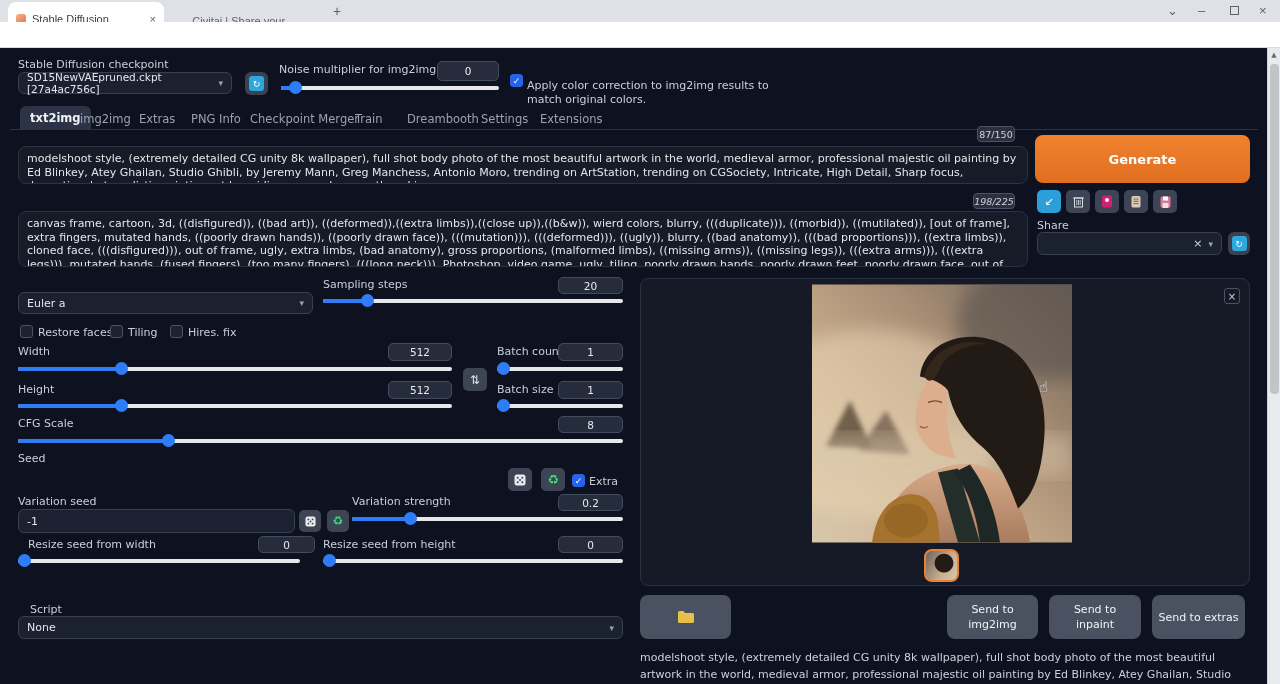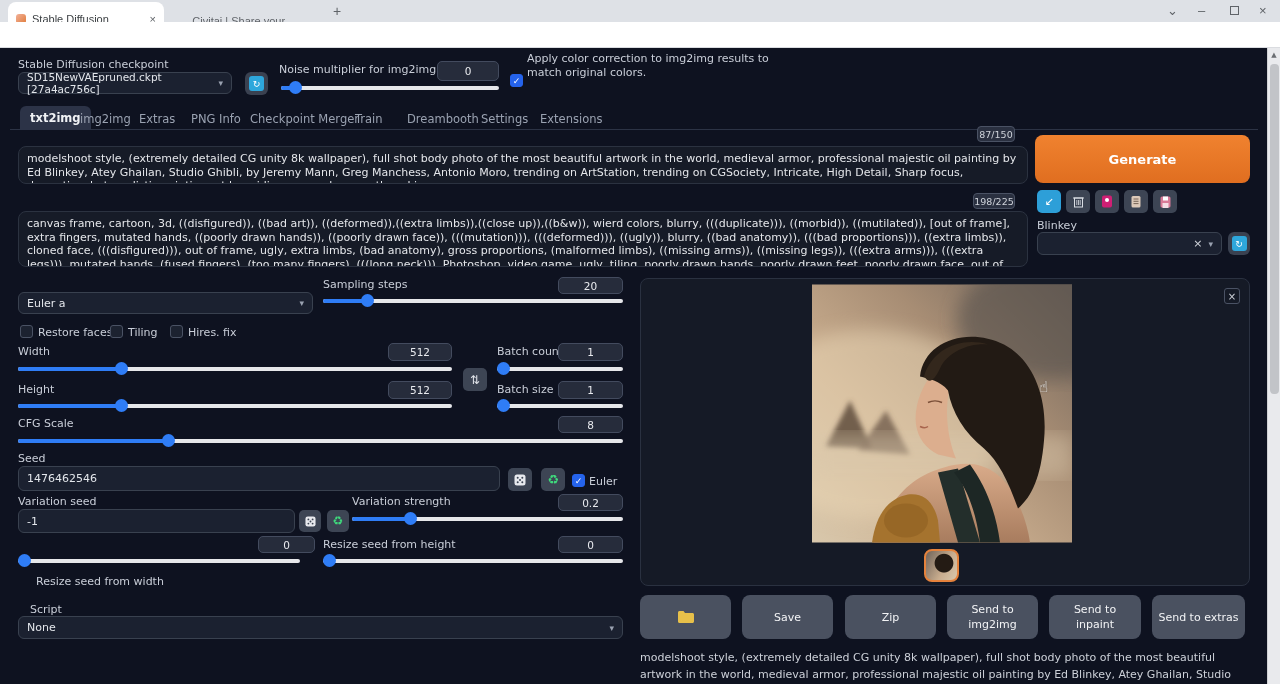--- a/index.html
+++ b/index.html
@@ -95,37 +95,37 @@
   <div class="abs lbl" style="left:279px;top:63px;">Noise multiplier for img2img</div>
   <div class="abs numbox" style="left:437px;top:61px;width:62px;height:20px;">0</div>
   <div class="abs" style="left:281px;top:82px;width:218px;height:12px;">
     <div class="track"></div>
     <div class="fill" style="width:6%;"></div>
     <div class="handle" style="left:8px;"></div>
   </div>
   <div class="abs cb on" style="left:510px;top:74px;">
       <span>✓</span>
     </div>
-  <div class="abs lbl" style="left:527px;top:52px;width:262px;line-height:14px;">Apply color correction to img2img results to match original colors.</div>
+  <div class="abs lbl" style="left:527px;top:79px;width:262px;line-height:14px;">Apply color correction to img2img results to match original colors.</div>
 
   <div class="abs" style="left:10px;top:129px;width:1248px;height:1px;background:#2c3345;"></div>
   <div class="abs" style="left:20px;top:106px;height:24px;padding:5px 10px;background:#2c3347;border-radius:6px 6px 0 0;font-size:11.5px;font-weight:bold;color:#f0f2f5;">txt2img</div>
   <div class="abs navtab" style="left:80px;top:112px;">img2img</div>
   <div class="abs navtab" style="left:139px;top:112px;">Extras</div>
   <div class="abs navtab" style="left:191px;top:112px;">PNG Info</div>
   <div class="abs navtab" style="left:250px;top:112px;">Checkpoint Merger</div>
   <div class="abs navtab" style="left:355px;top:112px;">Train</div>
   <div class="abs navtab" style="left:407px;top:112px;">Dreambooth</div>
   <div class="abs navtab" style="left:481px;top:112px;">Settings</div>
   <div class="abs navtab" style="left:540px;top:112px;">Extensions</div>
 
   <div class="abs counter" style="left:977px;top:126px;width:38px;height:16px;">87/150</div>
   <div class="abs textarea" style="left:18px;top:146px;width:1010px;height:38px;">modelshoot style, (extremely detailed CG unity 8k wallpaper), full shot body photo of the most beautiful artwork in the world, medieval armor, professional majestic oil painting by Ed Blinkey, Atey Ghailan, Studio Ghibli, by Jeremy Mann, Greg Manchess, Antonio Moro, trending on ArtStation, trending on CGSociety, Intricate, High Detail, Sharp focus, dramatic, photorealistic painting art by midjourney and greg rutkowski</div>
 
-  <div class="abs counter" style="left:973px;top:193px;width:42px;height:16px;">198/225</div>
+  <div class="abs counter" style="left:973px;top:193px;width:42px;height:16px;font-style:italic;">198/225</div>
   <div class="abs textarea" style="left:18px;top:211px;width:1010px;height:56px;">canvas frame, cartoon, 3d, ((disfigured)), ((bad art)), ((deformed)),((extra limbs)),((close up)),((b&amp;w)), wierd colors, blurry, (((duplicate))), ((morbid)), ((mutilated)), [out of frame], extra fingers, mutated hands, ((poorly drawn hands)), ((poorly drawn face)), (((mutation))), (((deformed))), ((ugly)), blurry, ((bad anatomy)), (((bad proportions))), ((extra limbs)), cloned face, (((disfigured))), out of frame, ugly, extra limbs, (bad anatomy), gross proportions, (malformed limbs), ((missing arms)), ((missing legs)), (((extra arms))), (((extra legs))), mutated hands, (fused fingers), (too many fingers), (((long neck))), Photoshop, video game, ugly, tiling, poorly drawn hands, poorly drawn feet, poorly drawn face, out of frame, mutation, mutated, extra limbs, extra legs, extra arms, disfigured, deformed, cross-eye, body out of frame, blurry, bad art, bad anatomy, 3d render</div>
 
   <div class="abs" style="left:1035px;top:135px;width:215px;height:48px;background:linear-gradient(180deg,#f0822f,#e06e20);border-radius:8px;display:flex;align-items:center;justify-content:center;color:#fff;font-weight:bold;font-size:13px;">Generate</div>
 
   <div class="abs iconbtn" style="left:1037px;top:190px;background:#2d9fd8;color:#fff;font-size:11px;">
       <span>↙</span>
     </div>
   <div class="abs iconbtn" style="left:1066px;top:190px;">
     <svg width="11" height="13" viewBox="0 0 11 13">
         <rect x="1.5" y="3" width="8" height="9" fill="none" stroke="#d9dde3" stroke-width="1"></rect>
@@ -150,21 +150,21 @@
       </svg>
   </div>
   <div class="abs iconbtn" style="left:1153px;top:190px;">
     <svg width="11" height="12" viewBox="0 0 11 12">
         <rect x="0.5" y="0.5" width="10" height="11" rx="1.5" fill="#d87a97"></rect>
         <rect x="3" y="0.5" width="5" height="4" fill="#fff"></rect>
         <rect x="2.5" y="7" width="6" height="5" fill="#f4dce4"></rect>
       </svg>
   </div>
 
-  <div class="abs lbl" style="left:1037px;top:219px;">Blinkey</div>
+  <div class="abs lbl" style="left:1037px;top:219px;">Share</div>
   <div class="abs box" style="left:1037px;top:232px;width:185px;height:23px;">
     <span class="chev" style="color:#cfd3da;font-size:11px;">×</span>
     <span class="chev" style="margin-left:6px;">▾</span>
   </div>
   <div class="abs minirefresh" style="left:1228px;top:232px;width:22px;height:23px;">
     <span class="sq">↻</span>
   </div>
 
   <div class="abs lbl" style="left:18px;top:295px;text-align:right;">Sampling method</div>
   <div class="abs box" style="left:18px;top:292px;width:295px;height:22px;">
@@ -219,38 +219,37 @@
 
   <div class="abs lbl" style="left:18px;top:417px;">CFG Scale</div>
   <div class="abs numbox" style="left:558px;top:416px;width:65px;height:17px;">8</div>
   <div class="abs" style="left:18px;top:435px;width:605px;height:12px;">
     <div class="track"></div>
     <div class="fill" style="width:24.5%;"></div>
     <div class="handle" style="left:144px;"></div>
   </div>
 
   <div class="abs lbl" style="left:18px;top:452px;">Seed</div>
-  <div class="abs box" style="left:18px;top:466px;width:482px;height:25px;">1476462546</div>
   <div class="abs iconbtn" style="left:508px;top:468px;">
     <svg width="12" height="12" viewBox="0 0 12 12">
         <rect x="0.5" y="0.5" width="11" height="11" rx="2.5" fill="#e8eaee"></rect>
         <circle cx="3.7" cy="3.7" r="1" fill="#3d4554"></circle>
         <circle cx="8.3" cy="3.7" r="1" fill="#3d4554"></circle>
         <circle cx="6" cy="6" r="1" fill="#3d4554"></circle>
         <circle cx="3.7" cy="8.3" r="1" fill="#3d4554"></circle>
         <circle cx="8.3" cy="8.3" r="1" fill="#3d4554"></circle>
       </svg>
   </div>
   <div class="abs iconbtn" style="left:541px;top:468px;color:#3fd97c;font-size:13px;">
       <span>♻</span>
     </div>
   <div class="abs cb on" style="left:572px;top:474px;">
       <span>✓</span>
     </div>
-  <div class="abs lbl" style="left:589px;top:475px;">Euler</div>
+  <div class="abs lbl" style="left:589px;top:475px;">Extra</div>
 
   <div class="abs lbl" style="left:18px;top:495px;">Variation seed</div>
   <div class="abs box" style="left:18px;top:509px;width:277px;height:24px;">-1</div>
   <div class="abs iconbtn" style="left:299px;top:510px;width:22px;height:22px;">
     <svg width="11" height="11" viewBox="0 0 12 12">
         <rect x="0.5" y="0.5" width="11" height="11" rx="2.5" fill="#e8eaee"></rect>
         <circle cx="3.7" cy="3.7" r="1" fill="#3d4554"></circle>
         <circle cx="8.3" cy="3.7" r="1" fill="#3d4554"></circle>
         <circle cx="6" cy="6" r="1" fill="#3d4554"></circle>
         <circle cx="3.7" cy="8.3" r="1" fill="#3d4554"></circle>
@@ -261,21 +260,21 @@
       <span>♻</span>
     </div>
   <div class="abs lbl" style="left:352px;top:495px;">Variation strength</div>
   <div class="abs numbox" style="left:558px;top:494px;width:65px;height:17px;">0.2</div>
   <div class="abs" style="left:352px;top:513px;width:271px;height:12px;">
     <div class="track"></div>
     <div class="fill" style="width:21%;"></div>
     <div class="handle" style="left:52px;"></div>
   </div>
 
-  <div class="abs lbl" style="left:36px;top:538px;margin-top:37px;">Resize seed from width</div>
+  <div class="abs lbl" style="left:28px;top:538px;">Resize seed from width</div>
   <div class="abs numbox" style="left:258px;top:536px;width:57px;height:17px;">0</div>
   <div class="abs" style="left:18px;top:555px;width:282px;height:12px;">
     <div class="track"></div>
     <div class="handle" style="left:0px;"></div>
   </div>
   <div class="abs lbl" style="left:323px;top:538px;">Resize seed from height</div>
   <div class="abs numbox" style="left:558px;top:536px;width:65px;height:17px;">0</div>
   <div class="abs" style="left:323px;top:555px;width:300px;height:12px;">
     <div class="track"></div>
     <div class="handle" style="left:0px;"></div>
@@ -336,22 +335,20 @@
     </div>
   <div class="abs" style="left:1039px;top:378px;font-size:15px;color:#f3f3f3;text-shadow:0 0 2px #44403a;">☝</div>
 
   <div class="abs" style="left:924px;top:549px;width:35px;height:33px;border:2px solid #e5823c;border-radius:8px;background:radial-gradient(circle at 58% 42%, #241b14 0 36%, rgba(0,0,0,0) 40%), linear-gradient(120deg,#6f635a,#c9ad8e 60%,#d9c8ac);"></div>
 
   <div class="abs outbtn" style="left:640px;top:595px;width:91px;height:44px;">
     <svg width="18" height="14" viewBox="0 0 18 14">
         <path d="M1,2.5 C1,1.7 1.7,1 2.5,1 L6.5,1 L8,3 L15.5,3 C16.3,3 17,3.7 17,4.5 L17,11.5 C17,12.3 16.3,13 15.5,13 L2.5,13 C1.7,13 1,12.3 1,11.5 Z" fill="#e7c04a"></path>
       </svg>
   </div>
-  <div class="abs outbtn" style="left:742px;top:595px;width:91px;height:44px;">Save</div>
-  <div class="abs outbtn" style="left:845px;top:595px;width:91px;height:44px;">Zip</div>
   <div class="abs outbtn" style="left:947px;top:595px;width:91px;height:44px;">Send to img2img</div>
   <div class="abs outbtn" style="left:1152px;top:595px;width:93px;height:44px;">Send to extras</div>
   <div class="abs outbtn" style="left:1049px;top:595px;width:92px;height:44px;">Send to inpaint</div>
 
   <div class="abs" style="left:640px;top:650px;width:604px;height:34px;overflow:hidden;font-size:11px;line-height:16.5px;color:#ccd0d8;">modelshoot style, (extremely detailed CG unity 8k wallpaper), full shot body photo of the most beautiful artwork in the world, medieval armor, professional majestic oil painting by Ed Blinkey, Atey Ghailan, Studio Ghibli, by Jeremy Mann, Greg Manchess, Antonio Moro, trending on ArtStation, trending on</div>
 
   <div class="abs" style="left:1267px;top:48px;width:13px;height:636px;background:#e9eaed;border-left:1px solid #d0d1d4;">
     <div style="text-align:center;font-size:7px;color:#6a6d72;padding-top:3px;">▲</div>
     <div style="position:absolute;left:2px;top:16px;width:9px;height:330px;background:#c2c4c8;border-radius:4px;"></div>
   </div>

